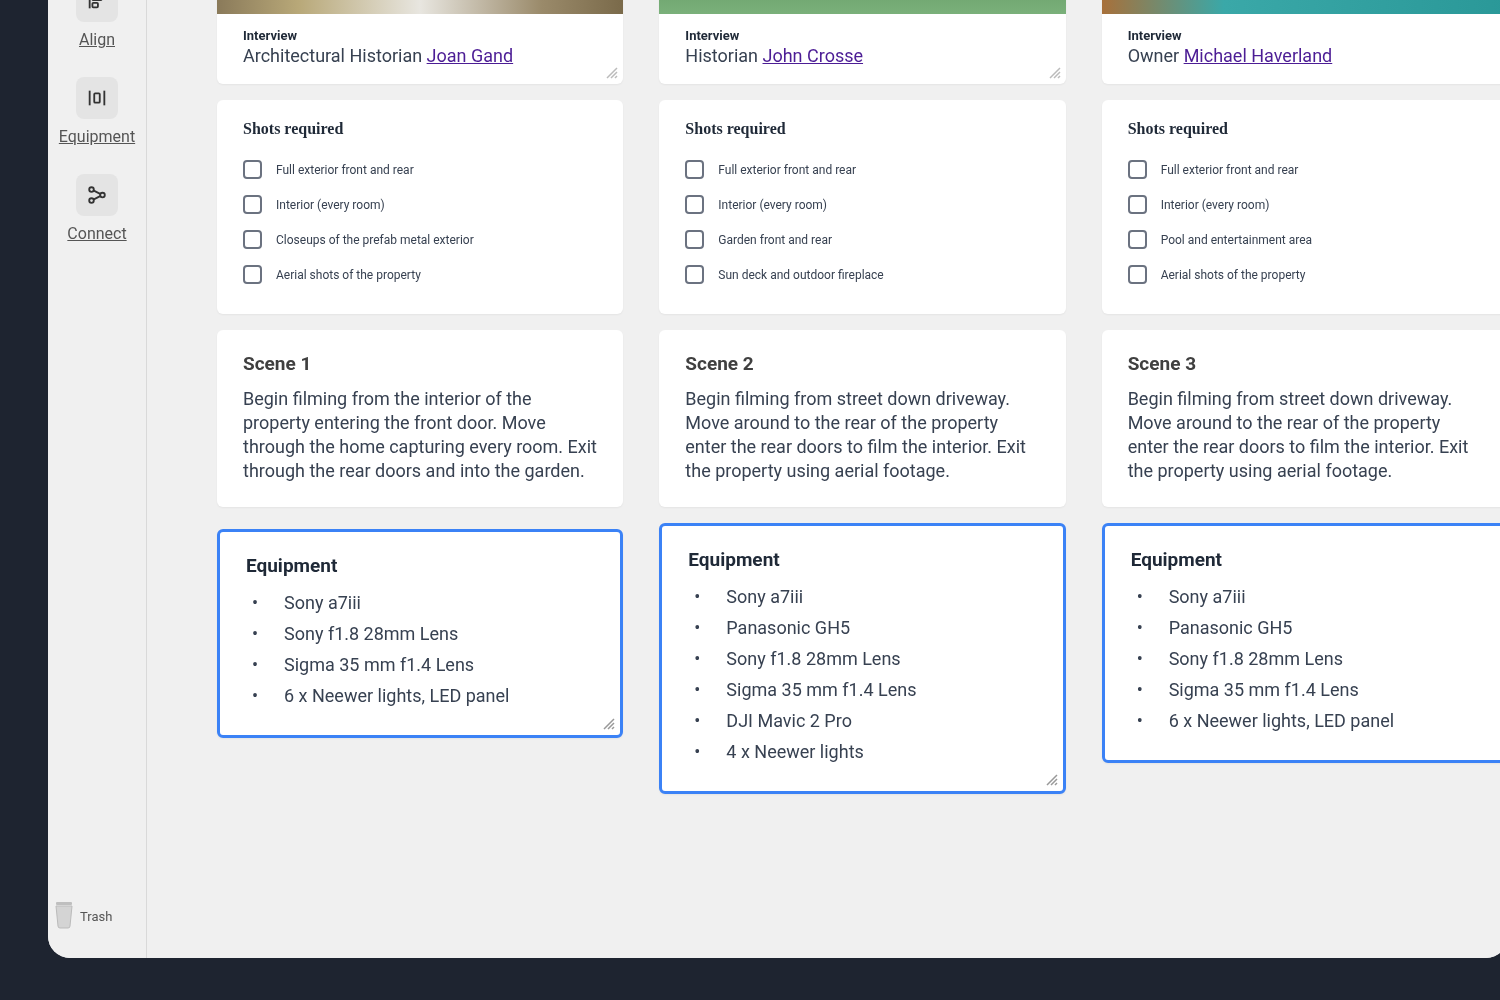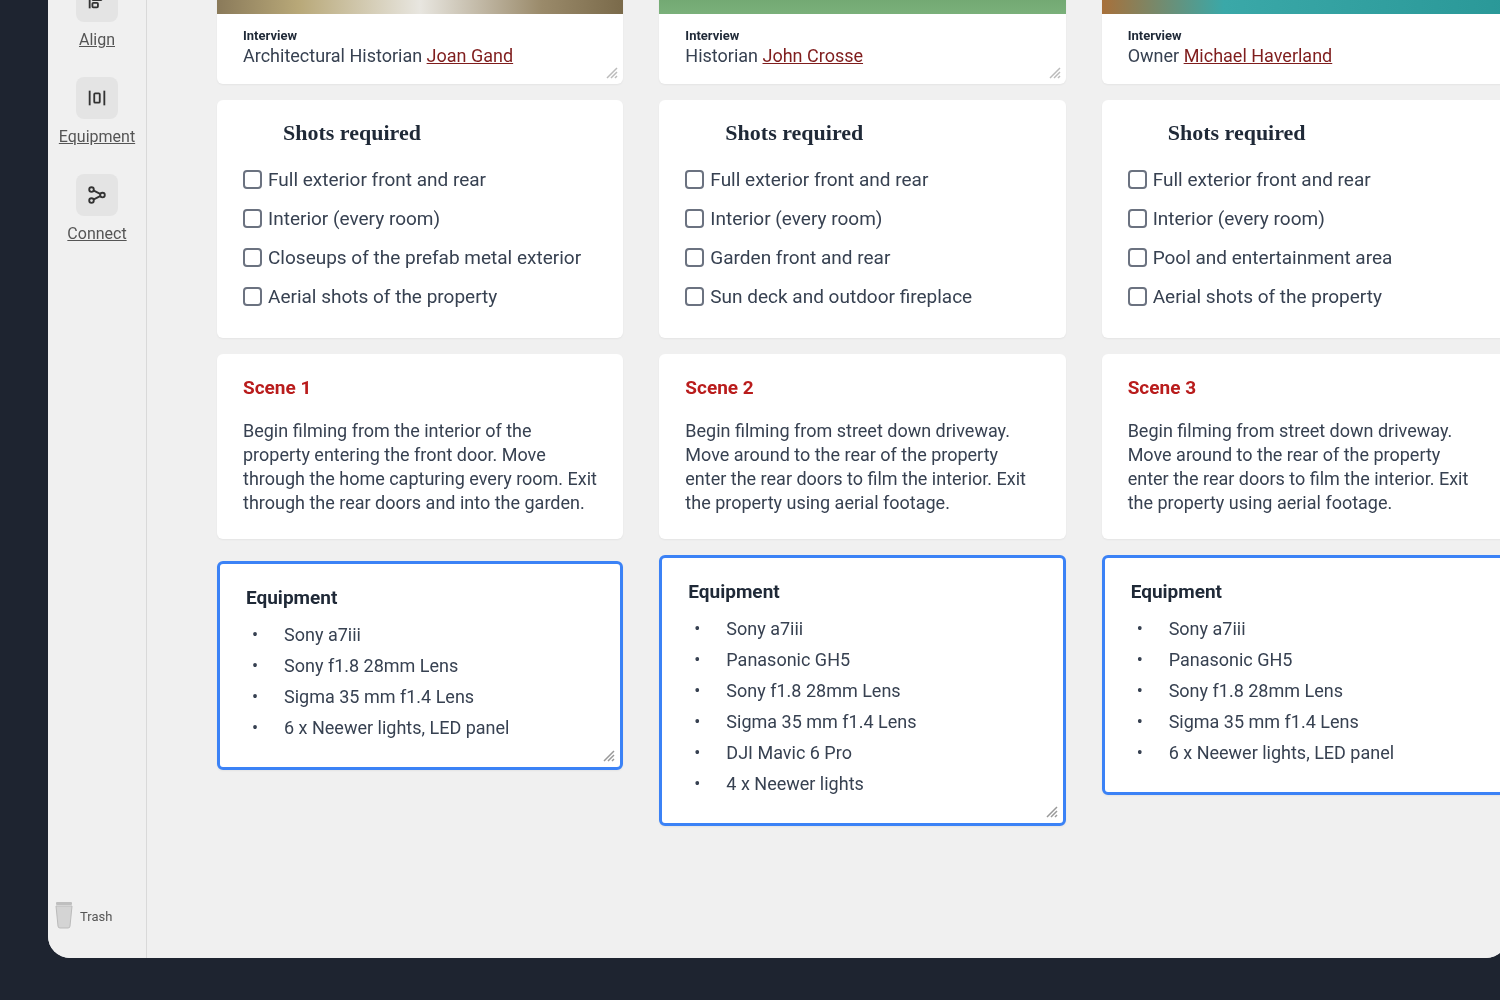--- a/index.html
+++ b/index.html
@@ -113,63 +113,62 @@
     font-size: 13px;
     font-weight: 700;
     color: #1f2937;
     margin-bottom: 2px;
   }
   .interview-card .role {
     font-size: 18px;
     color: #374151;
   }
   .interview-card .role a {
-    color: #7f1d1d;
+    color: #4c1d95;
   }
   .resize-handle {
     position: absolute;
     right: 4px;
     bottom: 4px;
     width: 14px; height: 14px;
   }
   .shots-card {
     padding: 20px 26px 22px 26px;
   }
   .shots-card h3 {
     font-family: Georgia, 'Times New Roman', serif;
-    font-size: 22px;
+    font-size: 16px;
     font-weight: 700;
     color: #1f2937;
     margin-bottom: 14px;
-    margin-left: 40px;
   }
   .check-item {
     display: flex;
     align-items: center;
-    gap: 6px;
+    gap: 14px;
     padding: 8px 0;
-    font-size: 19px;
+    font-size: 12px;
     color: #374151;
   }
   .check-item .box {
     width: 19px;
     height: 19px;
     border: 2px solid #6b7280;
     border-radius: 4px;
     flex-shrink: 0;
     cursor: pointer;
   }
   .scene-card {
     padding: 22px 26px 24px 26px;
   }
   .scene-card h3 {
     font-size: 19px;
     font-weight: 700;
-    color: #b91c1c;
-    margin-bottom: 20px;
+    color: #404040;
+    margin-bottom: 12px;
   }
   .scene-card p {
     font-size: 18px;
     line-height: 1.33;
     color: #374151;
   }
   .equip-card {
     padding: 22px 26px 24px 26px;
     border: 3px solid #3b82f6;
     border-radius: 6px;
@@ -336,21 +335,21 @@
             <h3>Scene 2</h3>
             <p>Begin filming from street down driveway. Move around to the rear of the property enter the rear doors to film the interior. Exit the property using aerial footage.</p>
           </div>
           <div class="card equip-card">
             <h3>Equipment</h3>
             <ul>
               <li>Sony a7iii</li>
               <li>Panasonic GH5</li>
               <li>Sony f1.8 28mm Lens</li>
               <li>Sigma 35 mm f1.4 Lens</li>
-              <li>DJI Mavic 6 Pro</li>
+              <li>DJI Mavic 2 Pro</li>
               <li>4 x Neewer lights</li>
             </ul>
             <svg class="resize-handle" viewBox="0 0 14 14">
               <path d="M2 12 L12 2 M6 12 L12 6 M10 12 L12 10" stroke="#999" stroke-width="1.5"></path>
             </svg>
           </div>
         </div>
         <div class="column col3">
           <div class="card interview-card">
             <div class="photo p3"></div>

